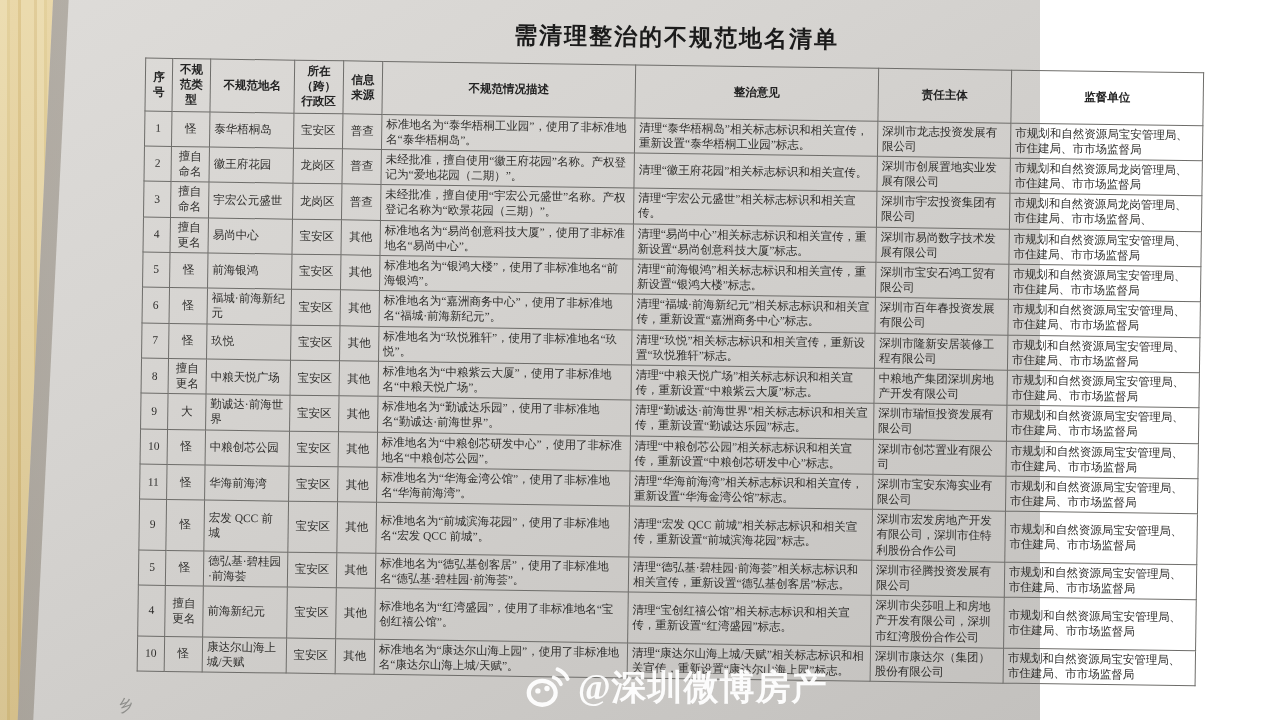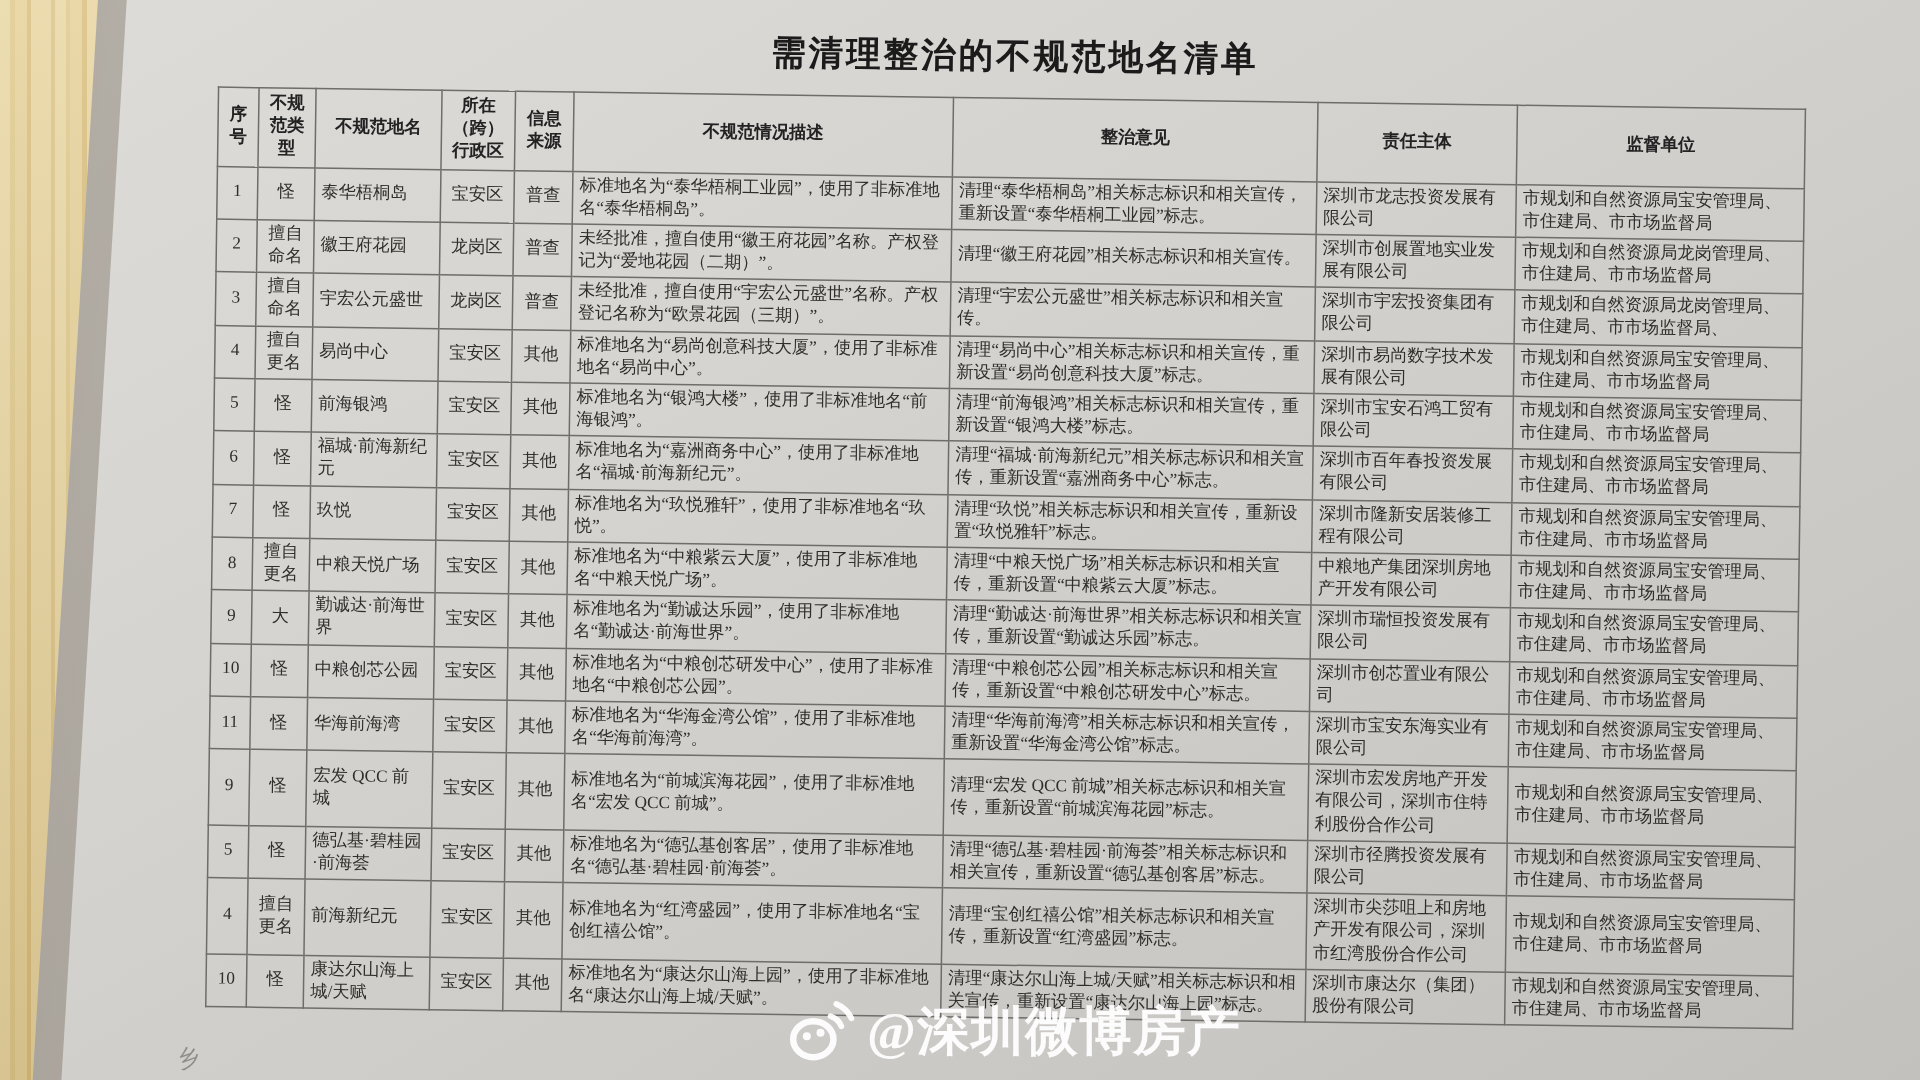--- a/index.html
+++ b/index.html
@@ -1,17 +1,17 @@
 <!DOCTYPE html>
 <html><head>
 <meta charset="utf-8">
 <style>
   html,body{margin:0;padding:0;width:1280px;height:720px;overflow:hidden;
     font-family:"Liberation Serif","DejaVu Serif",serif;}
-  .scene{position:relative;width:1280px;height:720px;
+  .scene{position:relative;width:1040px;height:720px;
     background:
       repeating-linear-gradient(90deg,
         #e9d7a4 0 7px,#dfc98c 7px 10px,#e6d19a 10px 18px,#d9bf7e 18px 21px,
         #e8d5a0 21px 34px,#dcc488 34px 37px),
       #e3cd95;}
   .wood-shade{position:absolute;inset:0;
     background:linear-gradient(180deg,rgba(255,255,255,.15),rgba(90,60,20,.12));}
   .paper{position:absolute;inset:0;
     clip-path:polygon(5.1% 0,100% 0,100% 100%,1.7% 100%);
     background:linear-gradient(150deg,#dedcd9 0%,#d6d4d1 35%,#cccac7 70%,#c3c1be 100%);}

